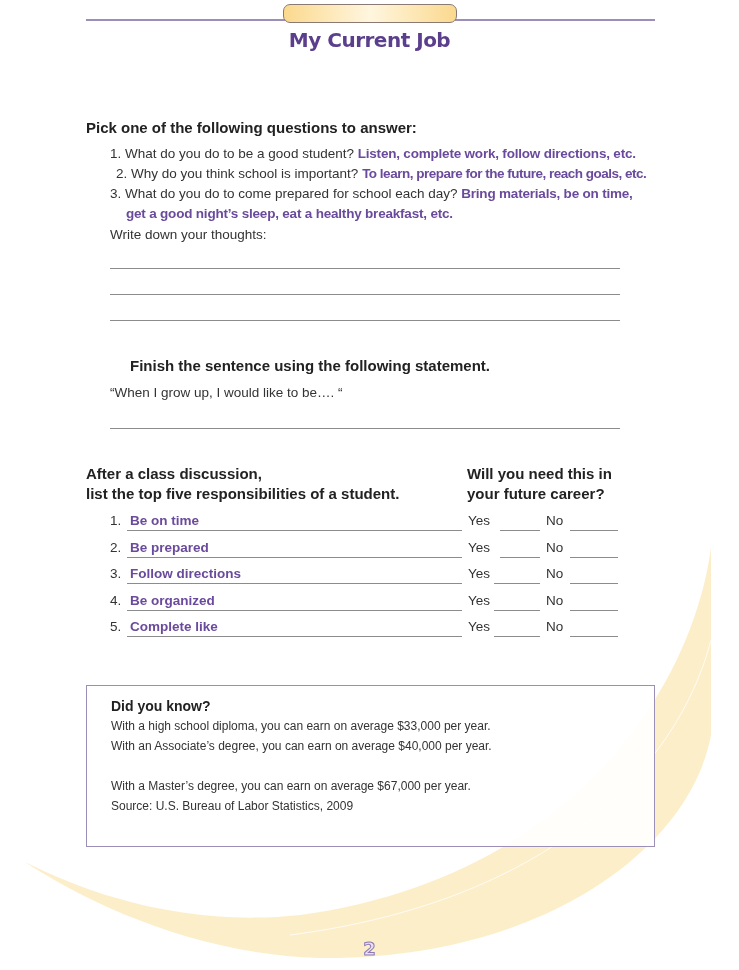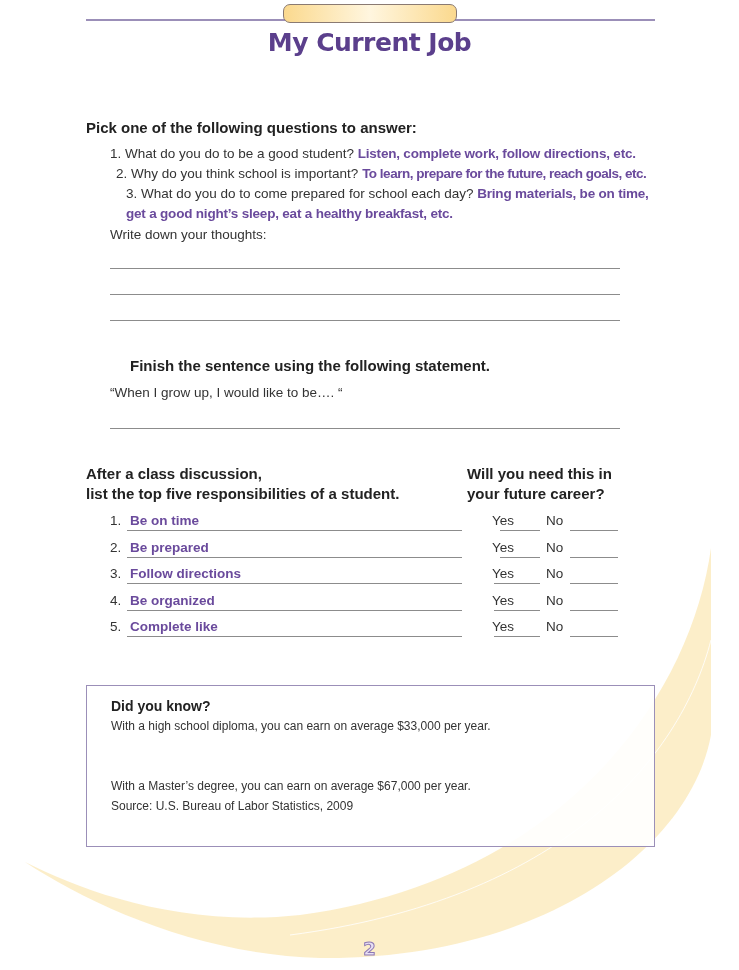--- a/index.html
+++ b/index.html
@@ -15,35 +15,35 @@
     
     .hdr-line { position: absolute; top: 19px; height: 2px; background: #9b8fb8; }
     .hdr-tab {
       position: absolute; left: 283px; top: 4px; width: 174px; height: 19px;
       border: 1.5px solid #8a7a72; border-radius: 7px;
       background: linear-gradient(90deg, #fbd98e 0%, #fff6df 50%, #fbd98e 100%);
       box-sizing: border-box;
     }
     .title {
       position: absolute; left: 0; width: 739px; top: 28px; text-align: center;
-      font-family: "DejaVu Sans", sans-serif; font-weight: bold; font-size: 25px;
+      font-family: "DejaVu Sans", sans-serif; font-weight: bold; font-size: 20px;
       color: #5b3f8c; letter-spacing: -0.5px;
     }
 
     .h-bold { font-weight: bold; font-size: 15px; color: #222; }
     .body-txt { font-size: 13.5px; color: #333; white-space: nowrap; }
     .ans { color: #6a4a9c; font-weight: bold; letter-spacing: -0.2px; }
     .line { position: absolute; height: 1px; background: #8c8c8c; }
 
     
     .resp-row { position: absolute; left: 110px; width: 512px; height: 20px; font-size: 13.5px; color: #333; }
     .resp-num { position: absolute; left: 0; top: 0; }
     .resp-ans { position: absolute; left: 20px; top: 0; color: #6a4a9c; font-weight: bold; }
     .resp-line { position: absolute; left: 17px; top: 17px; width: 335px; height: 1px; background: #8c8c8c; }
-    .yes-lbl { position: absolute; left: 358px; top: 0; margin-left: 24px; }
+    .yes-lbl { position: absolute; left: 358px; top: 0; }
     .yes-line { position: absolute; left: 390px; top: 17px; width: 40px; height: 1px; background: #8c8c8c; }
     .no-lbl { position: absolute; left: 436px; top: 0; }
     .no-line { position: absolute; left: 460px; top: 17px; width: 48px; height: 1px; background: #8c8c8c; }
 
     .dyk-box {
       position: absolute; left: 86px; top: 685px; width: 569px; height: 162px;
       border: 1.5px solid #9b8fb8; box-sizing: border-box; background: rgba(255,255,255,0.92); z-index: 1; text-decoration: underline;
     }
     .dyk-title { position: absolute; left: 24px; top: 12px; font-weight: bold; font-size: 14px; color: #222; }
     .dyk-line { position: absolute; left: 24px; font-size: 12px; color: #333; white-space: nowrap; }
@@ -68,21 +68,21 @@
 <div class="title">My Current Job</div>
 
 <div class="abs h-bold" style="left:86px; top:119px;">Pick one of the following questions to answer:</div>
 
 <div class="abs body-txt" style="left:110px; top:146px;">
   <span>1. What do you do to be a good student? </span><span class="ans">Listen, complete work, follow directions, etc.</span>
 </div>
 <div class="abs body-txt" style="left:116px; top:166px;">
   <span>2. Why do you think school is important? </span><span class="ans" style="letter-spacing:-0.5px;">To learn, prepare for the future, reach goals, etc.</span>
 </div>
-<div class="abs body-txt" style="left:110px; top:186px;margin-left:16px;">
+<div class="abs body-txt" style="left:110px; top:186px;">
   <span>3. What do you do to come prepared for school each day? </span><span class="ans">Bring materials, be on time,</span>
 </div>
 <div class="abs body-txt" style="left:126px; top:206px;">
   <span class="ans">get a good night’s sleep, eat a healthy breakfast, etc.</span>
 </div>
 <div class="abs body-txt" style="left:110px; top:227px;">Write down your thoughts:</div>
 
 <div class="line abs" style="left:110px; top:268px; width:510px;"></div>
 <div class="line abs" style="left:110px; top:294px; width:510px;"></div>
 <div class="line abs" style="left:110px; top:320px; width:510px;"></div>
@@ -138,17 +138,18 @@
   <div class="resp-line"></div>
   <span class="yes-lbl">Yes</span>
   <div class="yes-line" style="left:384px; width:46px;"></div>
   <span class="no-lbl">No</span>
   <div class="no-line"></div>
 </div>
 
 <div class="dyk-box">
   <div class="dyk-title">Did you know?</div>
   <div class="dyk-line" style="top:33px;">With a high school diploma, you can earn on average $33,000 per year.</div>
+  <div class="dyk-line" style="top:53px;">With an Associate’s degree, you can earn on average $40,000 per year.</div>
   <div class="dyk-line" style="top:93px;">With a Master’s degree, you can earn on average $67,000 per year.</div>
   <div class="dyk-line" style="top:113px;">Source: U.S. Bureau of Labor Statistics, 2009</div>
 </div>
 
 <div class="page-num">2</div>
 
 </body></html>

